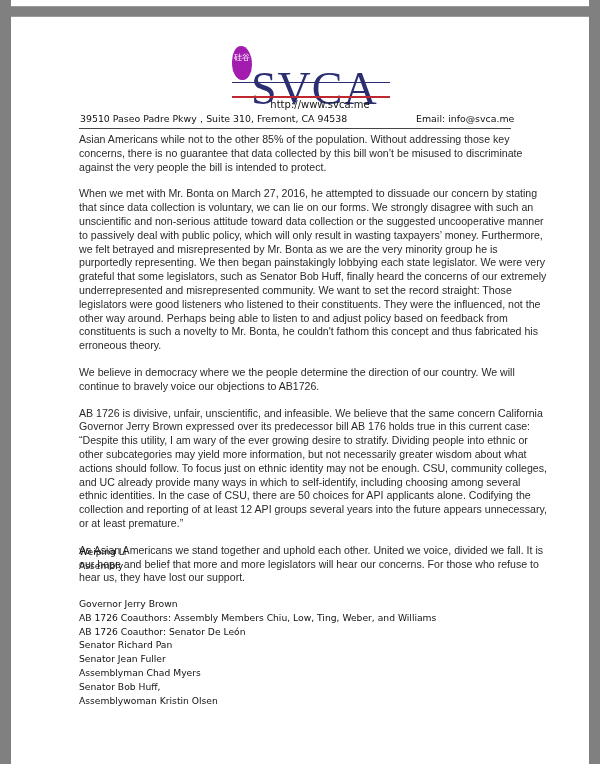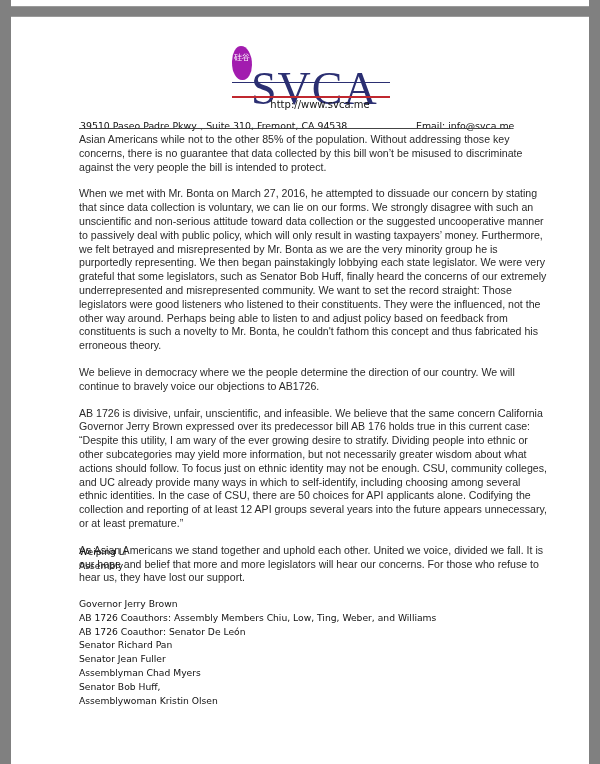--- a/index.html
+++ b/index.html
@@ -39,21 +39,21 @@
   }
   .logo-rule-red {
     position: absolute; left: 0; top: 53px; width: 158px; height: 2px; background: #c0282f;
   }
   .url {
     position: absolute; left: 0; width: 578px; top: 82px; text-align: center;
     font-family: "DejaVu Sans", sans-serif; font-size: 10px; color: #111; padding-left: 20px;
   }
   .address-line {
     position: absolute; left: 69px; top: 96px; width: 440px;
-    font-family: "DejaVu Sans", sans-serif; font-size: 9.4px; color: #111; margin-top: 7px;
+    font-family: "DejaVu Sans", sans-serif; font-size: 9.4px; color: #111;
   }
   .address-line .email { position: absolute; left: 316px; top: 0; white-space: nowrap; padding-left: 20px; }
   .header-rule {
     position: absolute; left: 68px; top: 111px; width: 432px; height: 1px; background: #444;
   }
   .body-text {
     position: absolute; left: 68px; top: 116px; width: 470px;
     font-size: 10.6px; line-height: 13.8px; color: #2a2a2a;
   }
   .body-text p { margin: 0 0 13px 0; }

